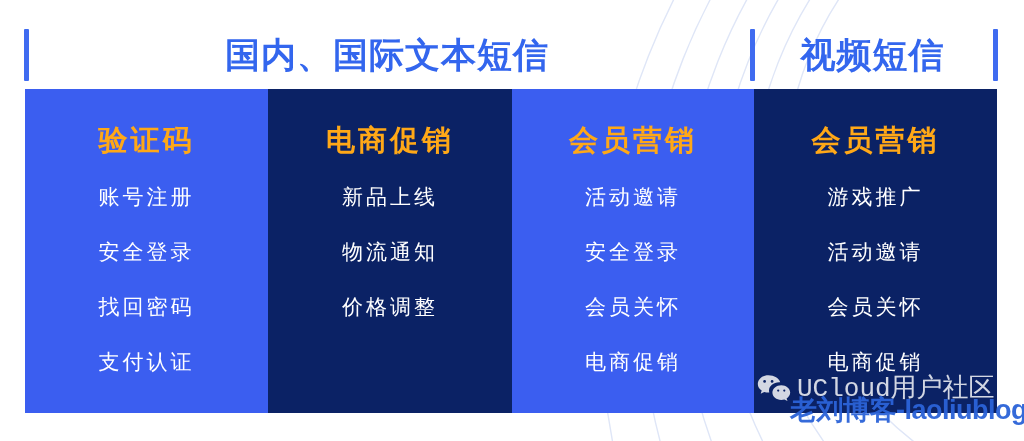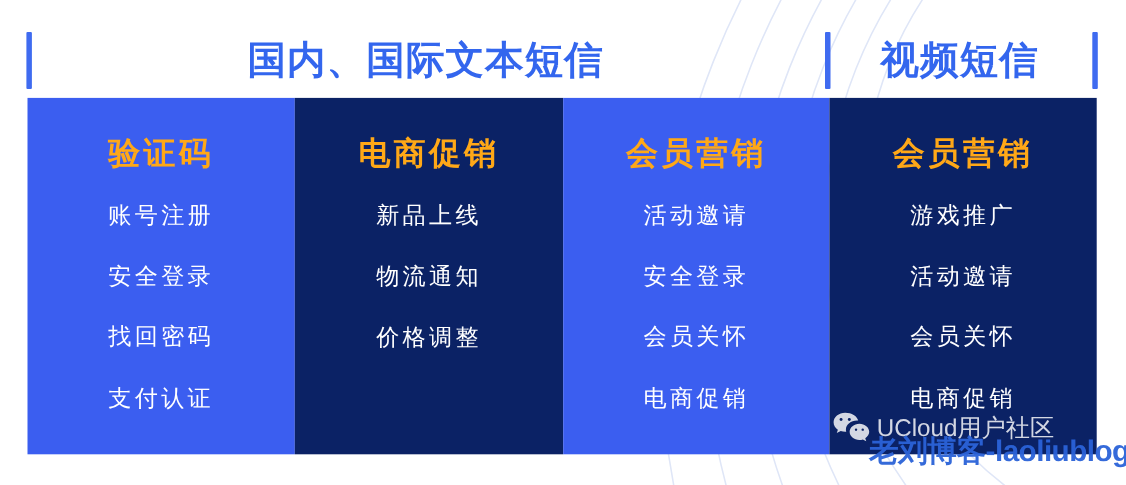--- a/index.html
+++ b/index.html
@@ -135,24 +135,25 @@
     pointer-events: none;
   }
   #wm-wechat-icon {
     width: 34px;
     height: 30px;
     flex: 0 0 auto;
     opacity: 0.82;
   }
   #wm-community-label {
     color: rgba(255,255,255,0.82);
-    font-size: 22px;
+    font-size: 26px;
     letter-spacing: 0px;
     white-space: nowrap;
     line-height: 30px;
+    font-family: Liberation Mono, monospace;
   }
   #wm-blog {
     position: absolute;
     left: 790px;
     top: 392px;
     color: #2b63d8;
     font-size: 27px;
     font-weight: bold;
     letter-spacing: -0.5px;
     white-space: nowrap;

